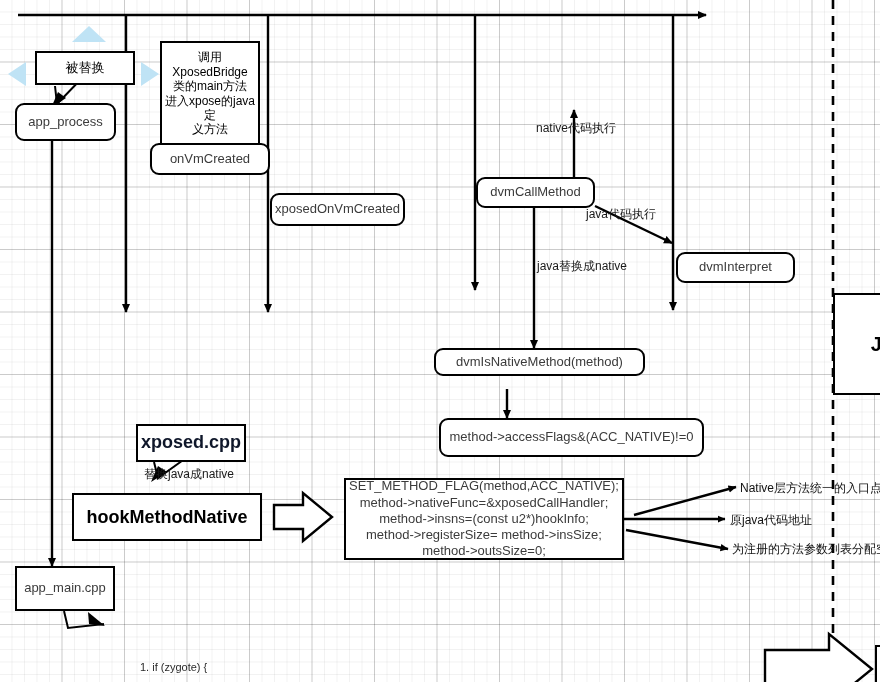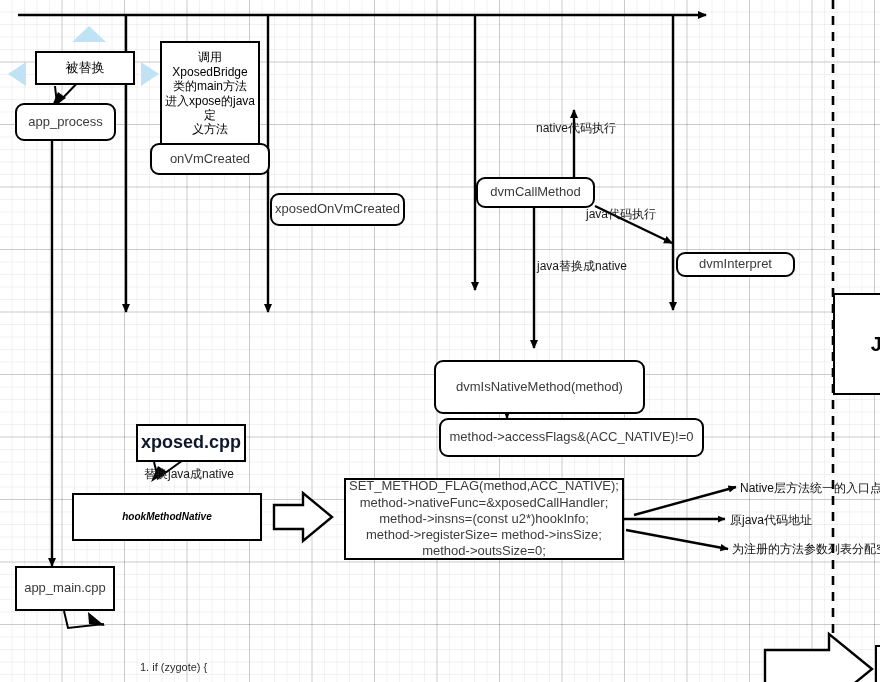--- a/index.html
+++ b/index.html
@@ -166,38 +166,38 @@
   </div>
 
   <div class="node rounded" style="left:270px;top:193px;width:135px;height:33px;">
     <span>xposedOnVmCreated</span>
   </div>
 
   <div class="node rounded" style="left:476px;top:177px;width:119px;height:31px;">
     <span>dvmCallMethod</span>
   </div>
 
-  <div class="node rounded" style="left:676px;top:252px;width:119px;height:25px;">
+  <div class="node rounded" style="left:676px;top:252px;width:119px;height:31px;">
     <span>dvmInterpret</span>
   </div>
 
-  <div class="node rounded" style="left:434px;top:360px;width:211px;height:54px;">
+  <div class="node rounded" style="left:434px;top:348px;width:211px;height:28px;">
     <span>dvmIsNativeMethod(method)</span>
   </div>
 
   <div class="node rounded" style="left:439px;top:418px;width:265px;height:39px;">
     <span>method-&gt;accessFlags&amp;(ACC_NATIVE)!=0</span>
   </div>
 
   <div class="callout sq bigtxt" style="left:136px;top:424px;width:110px;height:38px;">
     <span>xposed.cpp</span>
   </div>
 
   <div class="node sq" style="left:72px;top:493px;width:190px;height:48px;">
-    <span class="bold" style="font-size:10px;font-style:italic;">hookMethodNative</span>
+    <span class="bold" style="font-size:18px;">hookMethodNative</span>
   </div>
 
   <div class="node sq" style="left:15px;top:566px;width:100px;height:45px;">
     <span>app_main.cpp</span>
   </div>
 
   <div class="node sq" style="left:344px;top:478px;width:280px;height:82px;flex-direction:column;justify-content:center;gap:0;">
     <span>SET_METHOD_FLAG(method,ACC_NATIVE);</span>
     <span>method-&gt;nativeFunc=&amp;xposedCallHandler;</span>
     <span>method-&gt;insns=(const u2*)hookInfo;</span>

